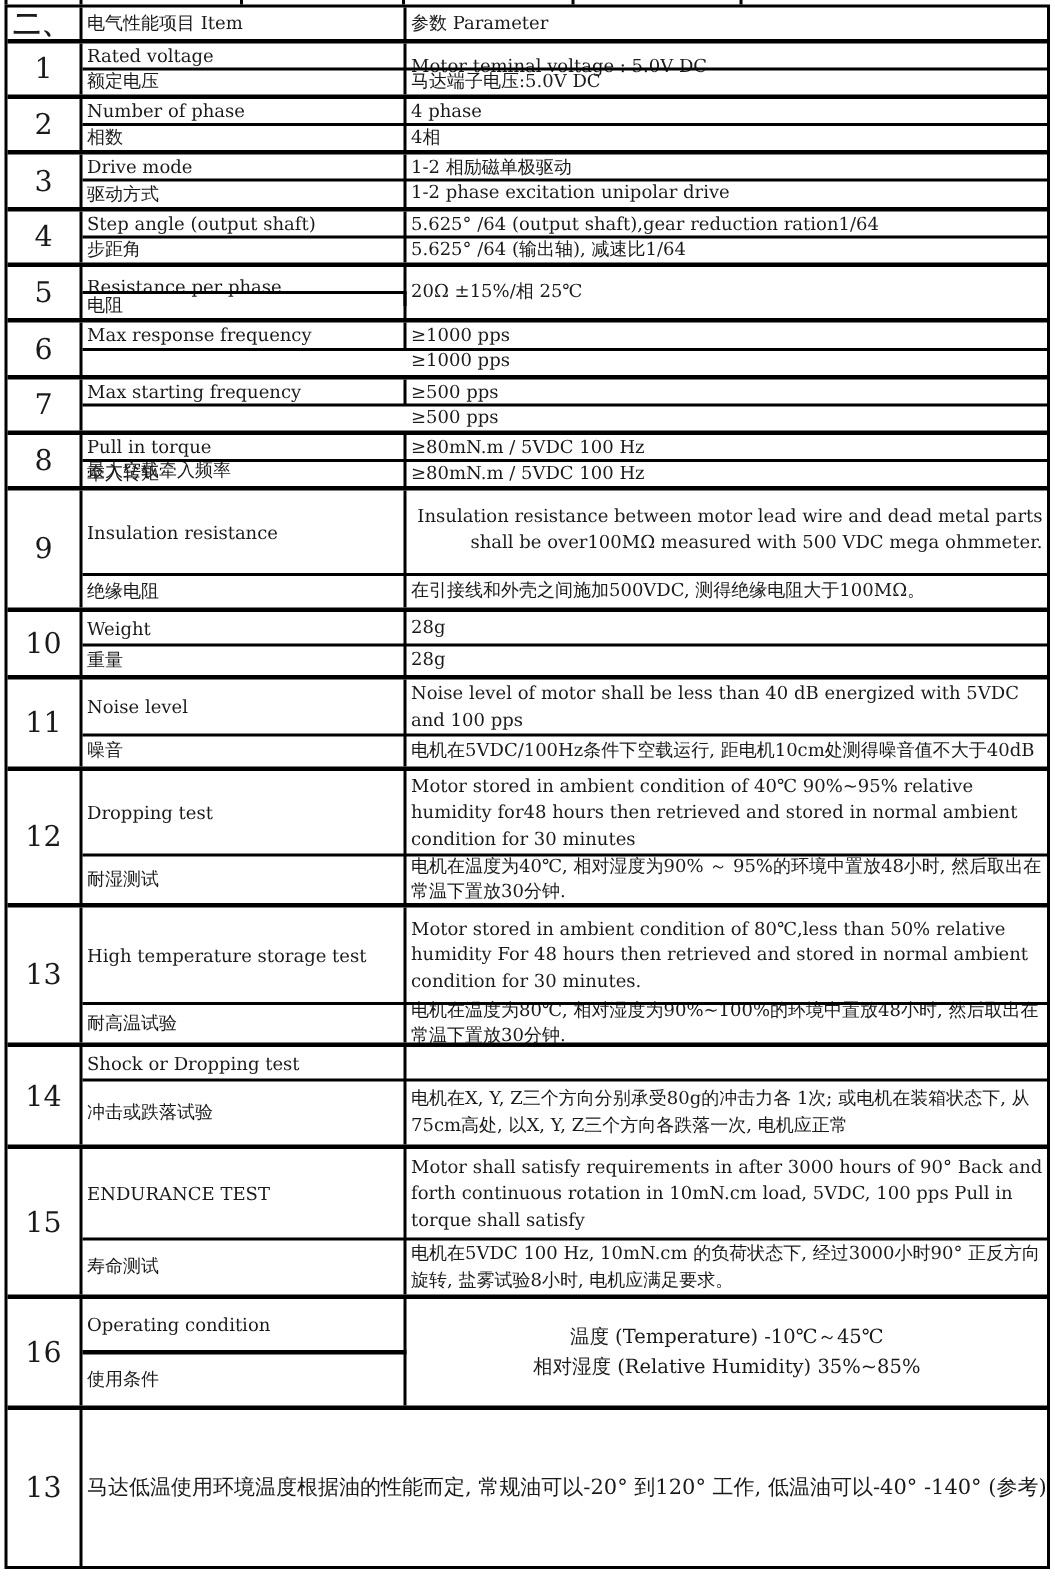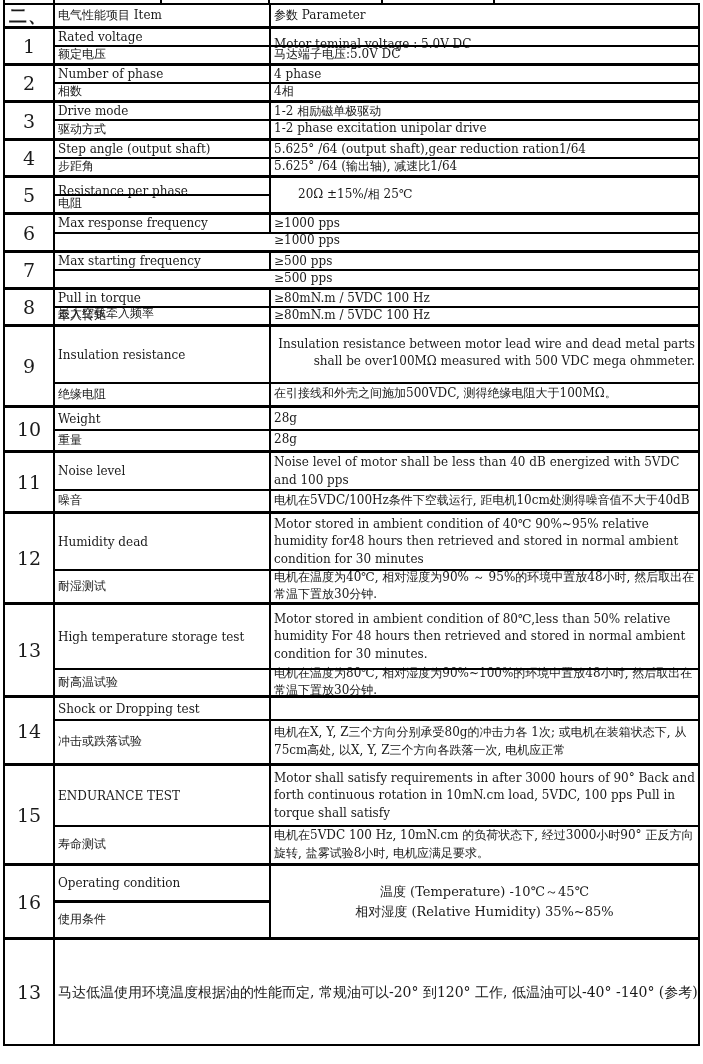--- a/index.html
+++ b/index.html
@@ -72,21 +72,21 @@
     <div class="item" style="top:17px;bottom:0;">步距角</div>
     <div class="param" style="top:0;height:17px;">5.625° /64 (output shaft),gear reduction ration1/64</div>
     <div class="param" style="top:17px;bottom:0;">5.625° /64 (输出轴), 减速比1/64</div>
     <div class="hline" style="left:50px;right:0;top:16px;"></div>
   </div>
 
   <div class="row" style="top:173px;height:37px;">
     <div class="num">5</div>
     <div class="item" style="top:0;height:26px;">Resistance per phase</div>
     <div class="item" style="top:17px;bottom:0;">电阻</div>
-    <div class="param" style="top:0;bottom:0;margin-left:24px;">20Ω ±15%/相        25℃</div>
+    <div class="param" style="top:0;bottom:0;">20Ω ±15%/相        25℃</div>
     <div class="hline" style="left:50px;width:216px;top:16px;"></div>
   </div>
 
   <div class="row" style="top:210px;height:38px;">
     <div class="num">6</div>
     <div class="item" style="top:0;height:17px;">Max response frequency</div>
     <div class="param" style="top:0;height:17px;">≥1000 pps</div>
     <div class="param" style="top:17px;bottom:0;">≥1000 pps</div>
     <div class="hline" style="left:50px;right:0;top:17px;"></div>
   </div>
@@ -131,21 +131,21 @@
     <div class="num">11</div>
     <div class="item" style="top:0;height:37px;">Noise level</div>
     <div class="item" style="top:37px;bottom:0;">噪音</div>
     <div class="param" style="top:0;height:37px;">Noise level of motor shall be less than 40 dB energized with 5VDC and 100 pps</div>
     <div class="param" style="top:37px;bottom:0;white-space:nowrap;overflow:hidden;">电机在5VDC/100Hz条件下空载运行, 距电机10cm处测得噪音值不大于40dB</div>
     <div class="hline" style="left:50px;right:0;top:36px;"></div>
   </div>
 
   <div class="row" style="top:509px;height:91px;">
     <div class="num">12</div>
-    <div class="item" style="top:0;height:56px;">Humidity dead</div>
+    <div class="item" style="top:0;height:56px;">Dropping test</div>
     <div class="item" style="top:56px;bottom:0;">耐湿测试</div>
     <div class="param" style="top:0;height:56px;">Motor stored in ambient condition of 40℃ 90%~95% relative humidity for48 hours then retrieved and stored in normal ambient condition for 30 minutes</div>
     <div class="param" style="top:56px;bottom:0;">电机在温度为40℃, 相对湿度为90% ～ 95%的环境中置放48小时, 然后取出在常温下置放30分钟.</div>
     <div class="hline" style="left:50px;right:0;top:55px;"></div>
   </div>
 
   <div class="row" style="top:600px;height:93px;">
     <div class="num">13</div>
     <div class="item" style="top:0;height:64px;">High temperature storage test</div>
     <div class="item" style="top:64px;bottom:0;">耐高温试验</div>

